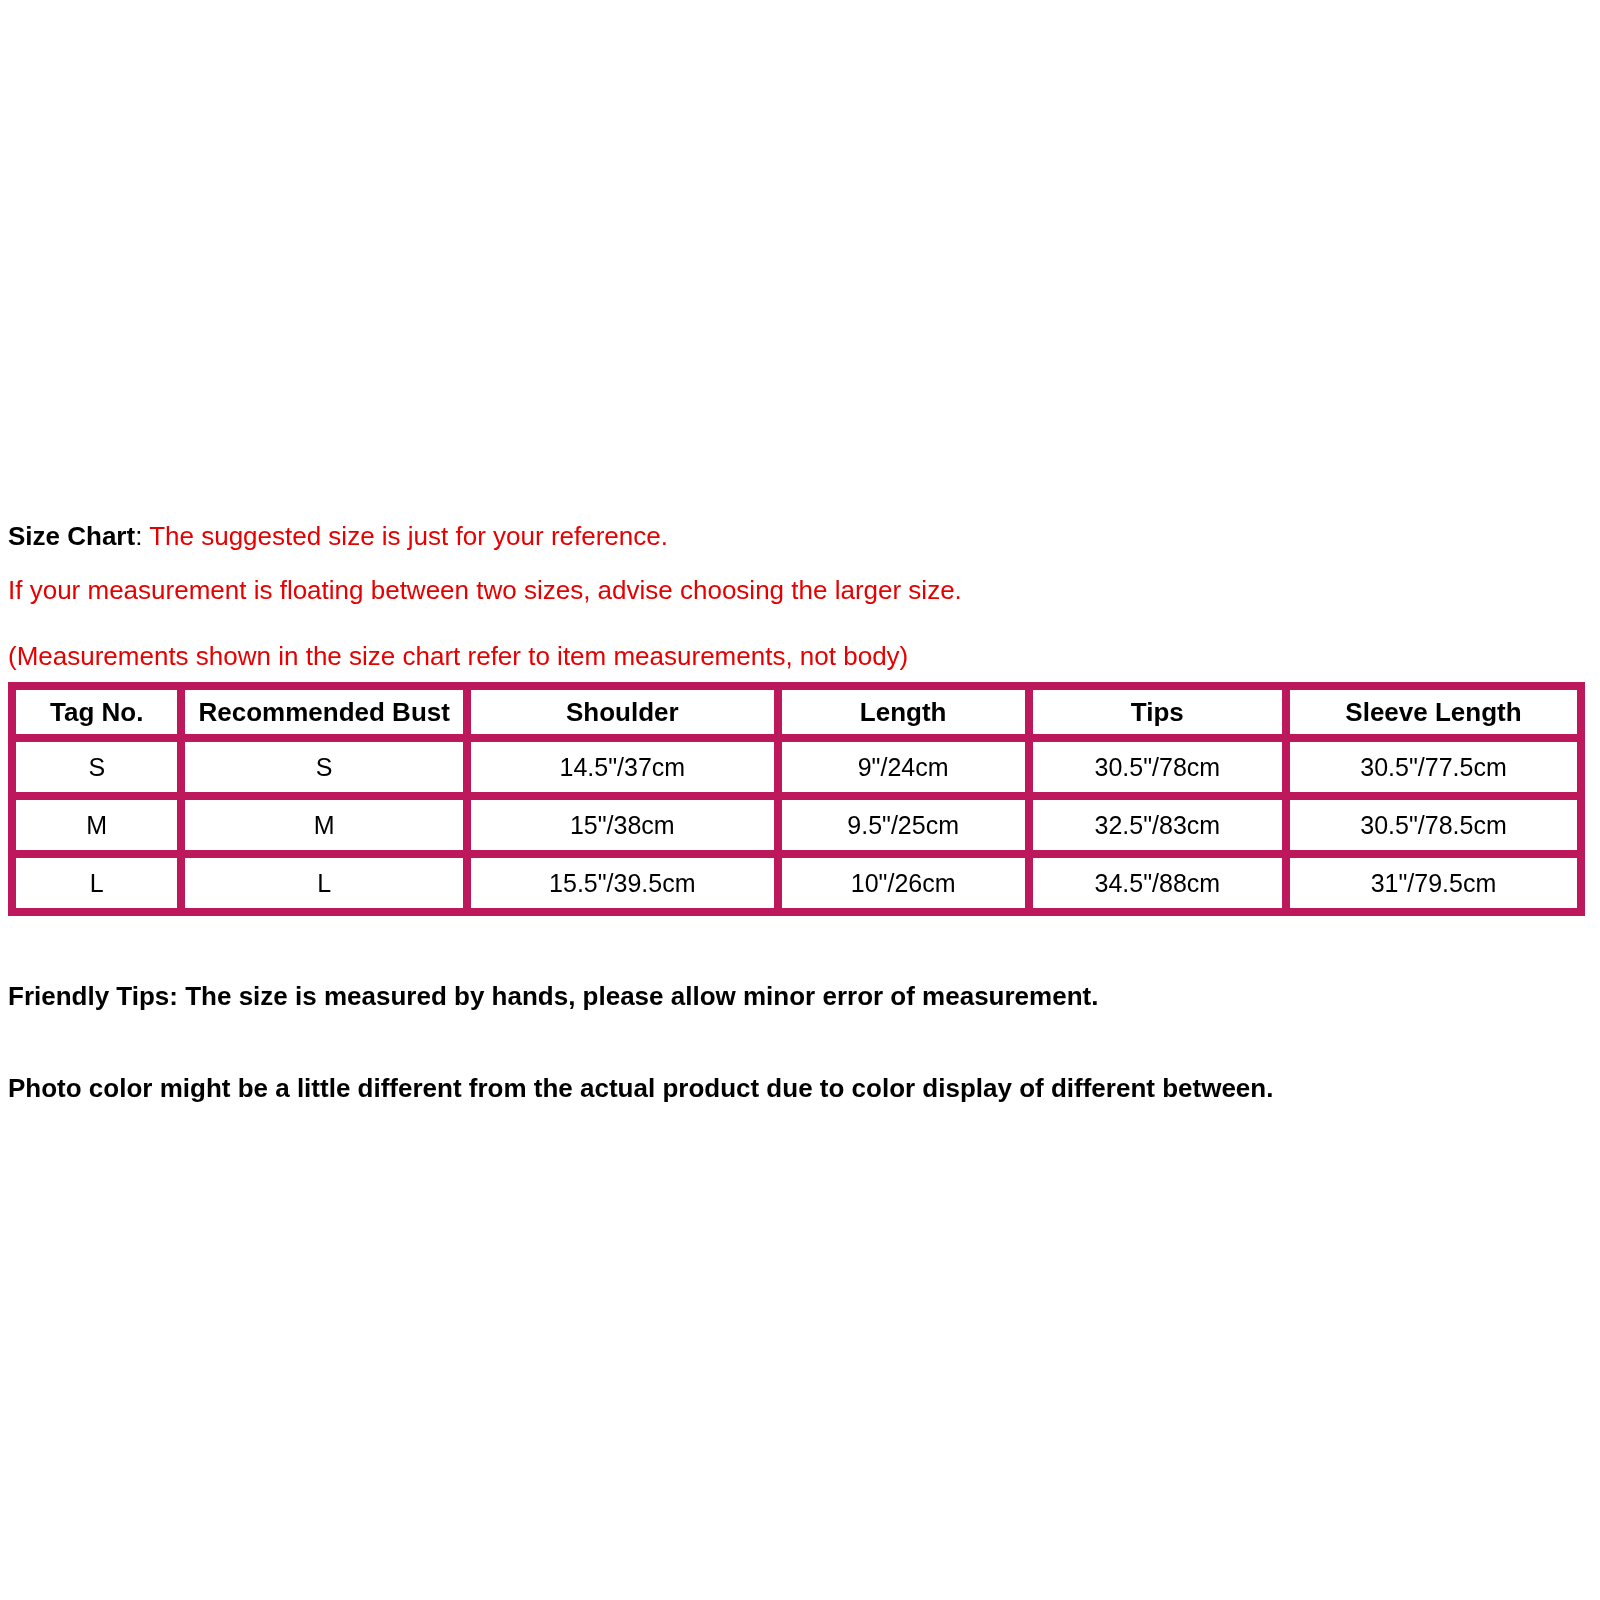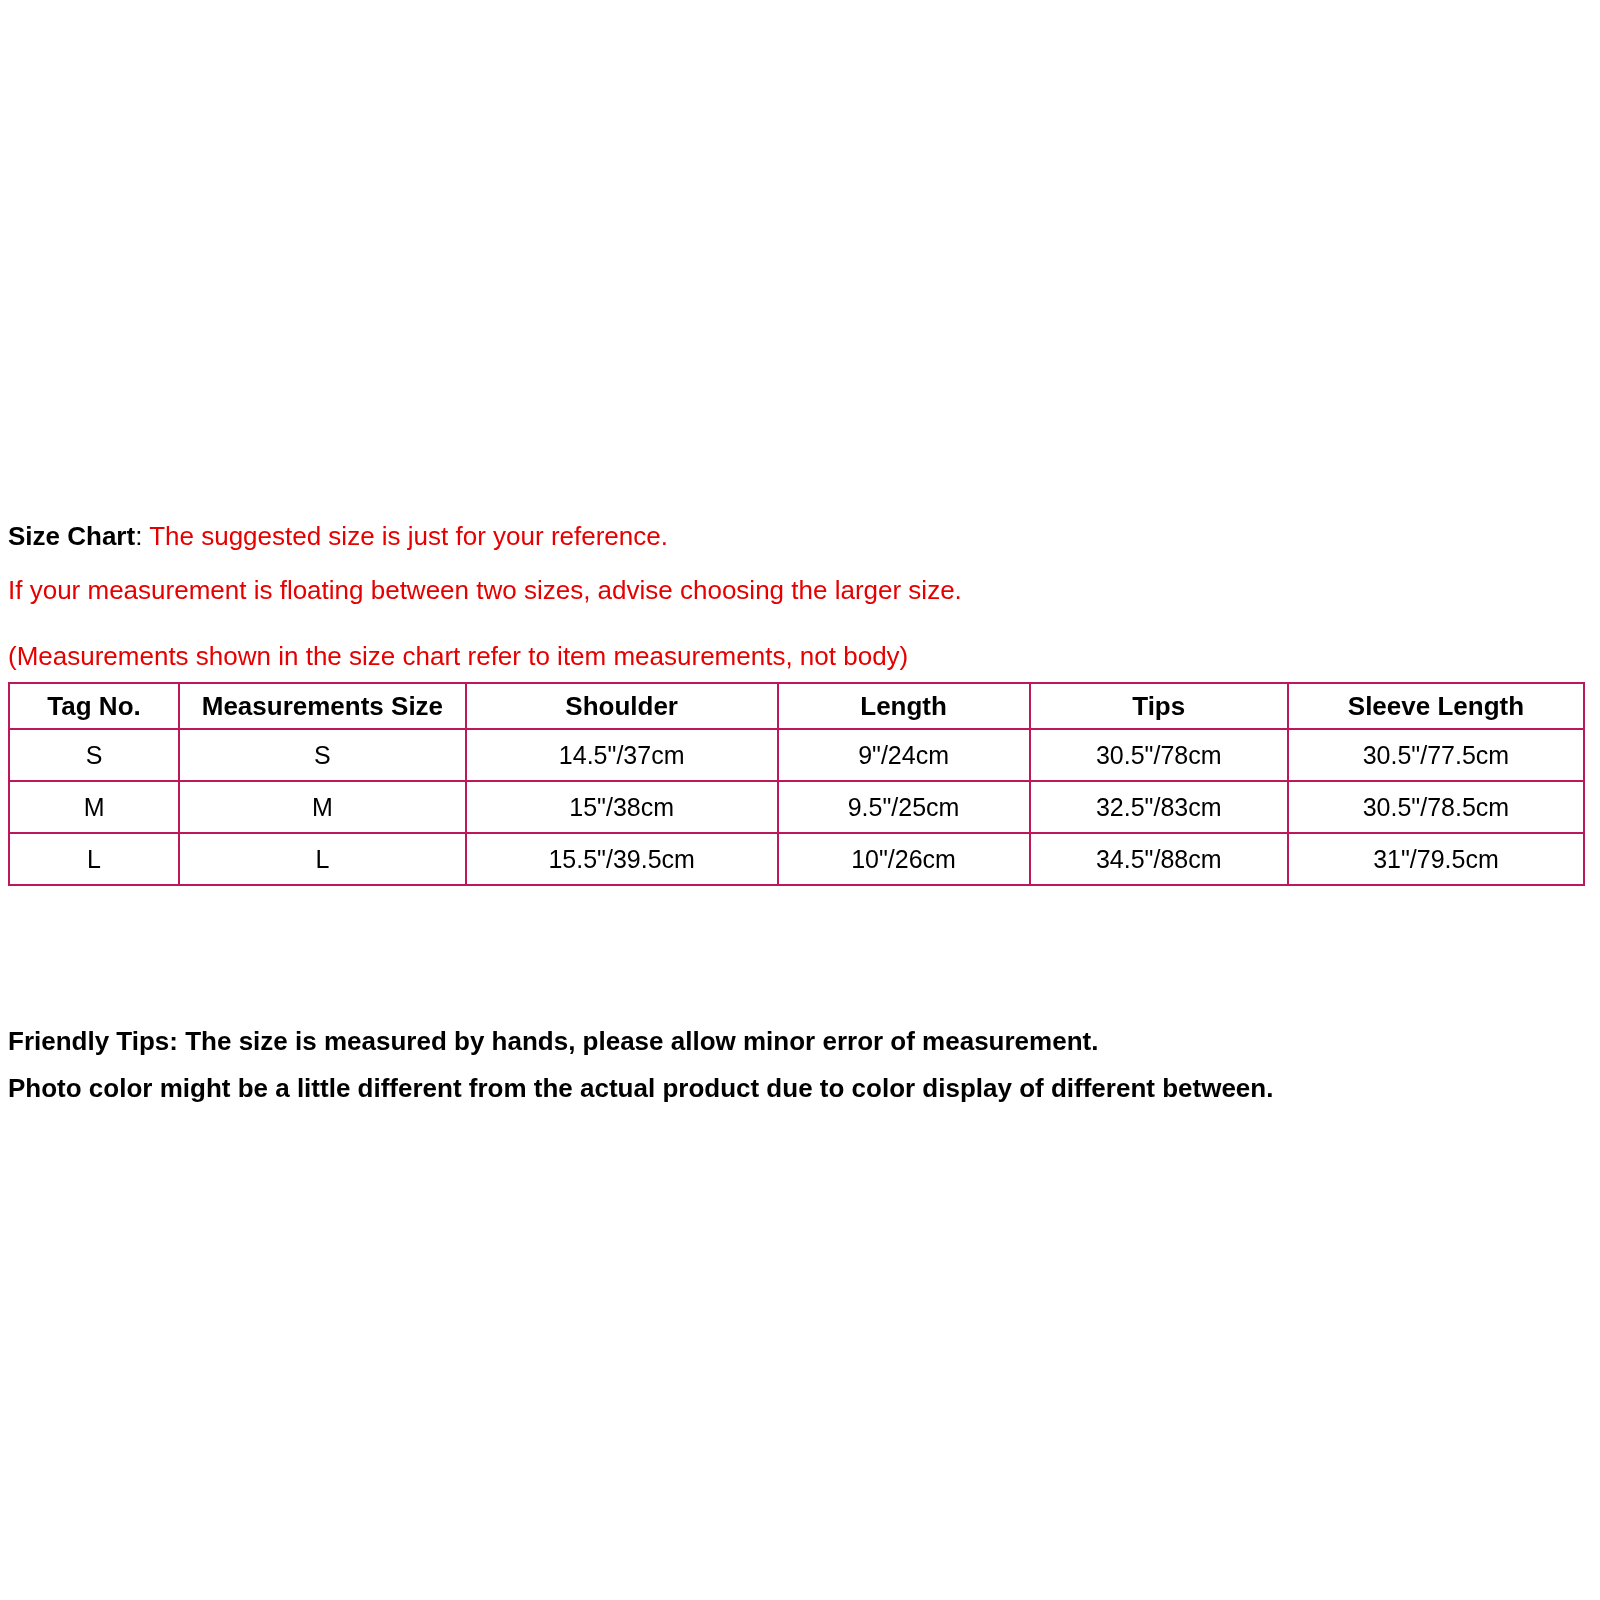--- a/index.html
+++ b/index.html
@@ -36,21 +36,21 @@
     position: absolute;
     top: 682px;
     left: 8px;
     width: 1577px;
     border-collapse: collapse;
     table-layout: fixed;
     font-size: 25px;
   }
   table.size-table th,
   table.size-table td {
-    border: 2px solid #be185d;
+    border: 8px solid #be185d;
     text-align: center;
     vertical-align: middle;
     padding: 0;
     overflow: hidden;
   }
   table.size-table th {
     font-weight: bold;
     font-size: 26px;
     height: 44px;
   }
@@ -58,21 +58,21 @@
     font-weight: normal;
     height: 50px;
   }
   col.c1 { width: 10.8%; }
   col.c2 { width: 18.2%; }
   col.c3 { width: 19.8%; }
   col.c4 { width: 16.0%; }
   col.c5 { width: 16.4%; }
   col.c6 { width: 18.8%; }
 
-  .tip-1 { top: 999px; font-weight: bold; }
+  .tip-1 { top: 954px; font-weight: bold; }
   .tip-2 { top: 1046px; font-weight: bold; }
 </style>
 </head>
 <body>
 
 <div class="page">
 
   <p class="line intro-1">
     <span class="lead-bold">Size Chart</span><span class="lead-colon">: </span><span class="lead-red">The suggested size is just for your reference.</span>
   </p>
@@ -86,21 +86,21 @@
       <col class="c1">
         <col class="c2">
         <col class="c3">
         <col class="c4">
         <col class="c5">
         <col class="c6">
     </colgroup>
     <thead>
       <tr>
         <th>Tag No.</th>
-        <th>Measurements Size</th>
+        <th>Recommended Bust</th>
         <th>Shoulder</th>
         <th>Length</th>
         <th>Tips</th>
         <th>Sleeve Length</th>
       </tr>
     </thead>
     <tbody>
       <tr>
         <td>S</td>
         <td>S</td>

